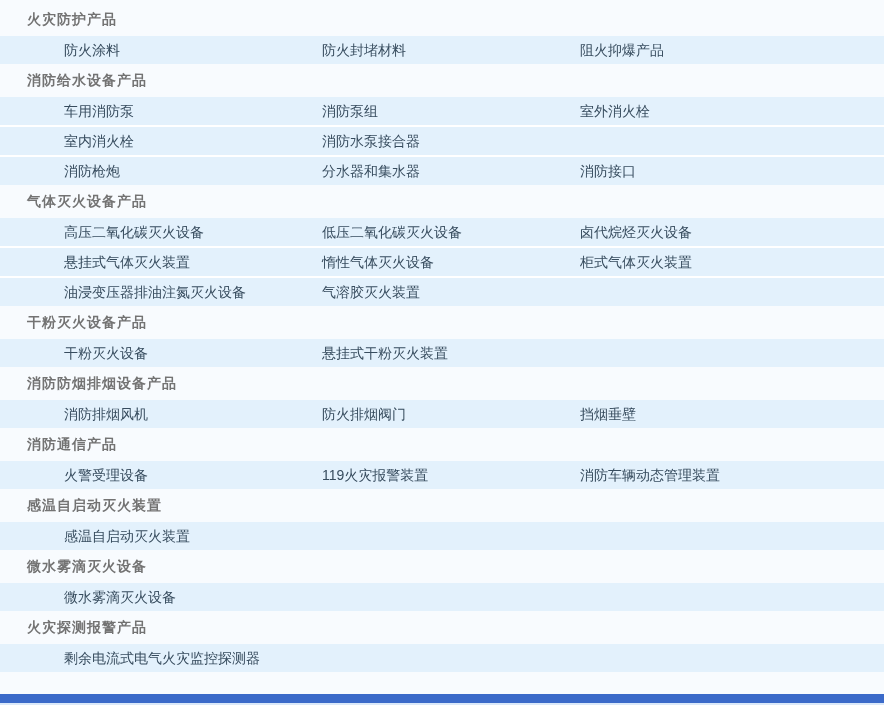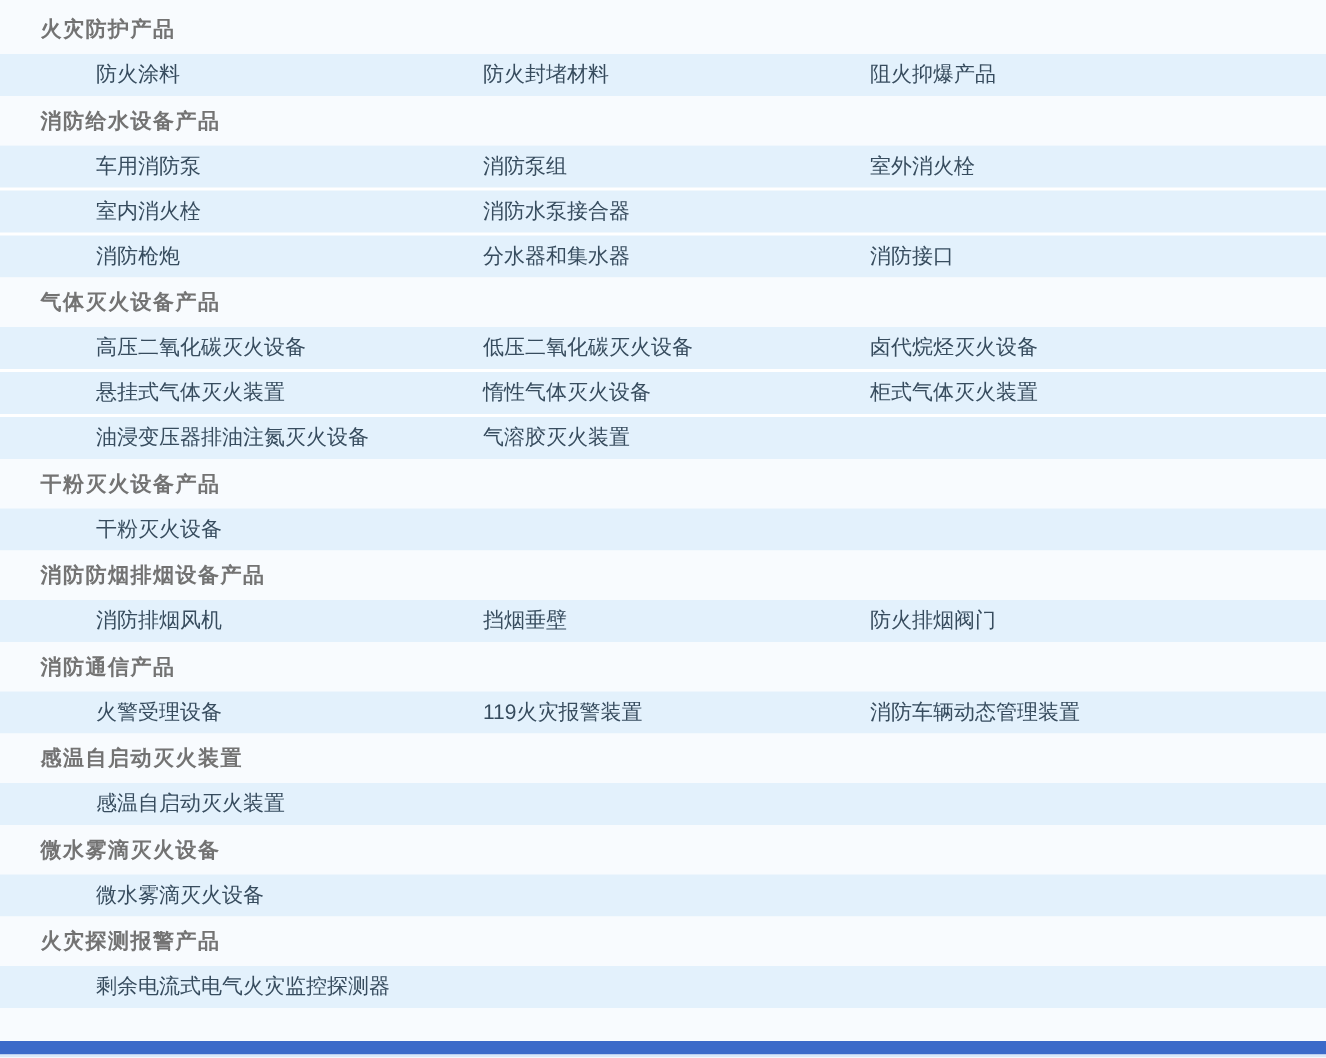--- a/index.html
+++ b/index.html
@@ -129,32 +129,33 @@
           </div>
         </div>
       </section>
       <section>
         <div class="section-header">
           <a class="section-title">干粉灭火设备产品</a>
         </div>
         <div class="section-items">
           <div class="item-row">
             <div class="item-cell"><a class="item-link">干粉灭火设备</a></div>
+            <div class="item-cell"><a class="item-link">悬挂式干粉灭火装置</a></div>
           </div>
         </div>
       </section>
       <section>
         <div class="section-header">
           <a class="section-title">消防防烟排烟设备产品</a>
         </div>
         <div class="section-items">
           <div class="item-row">
             <div class="item-cell"><a class="item-link">消防排烟风机</a></div>
+            <div class="item-cell"><a class="item-link">防火排烟阀门</a></div>
             <div class="item-cell"><a class="item-link">挡烟垂壁</a></div>
-            <div class="item-cell"><a class="item-link">防火排烟阀门</a></div>
           </div>
         </div>
       </section>
       <section>
         <div class="section-header">
           <a class="section-title">消防通信产品</a>
         </div>
         <div class="section-items">
           <div class="item-row">
             <div class="item-cell"><a class="item-link">火警受理设备</a></div>

